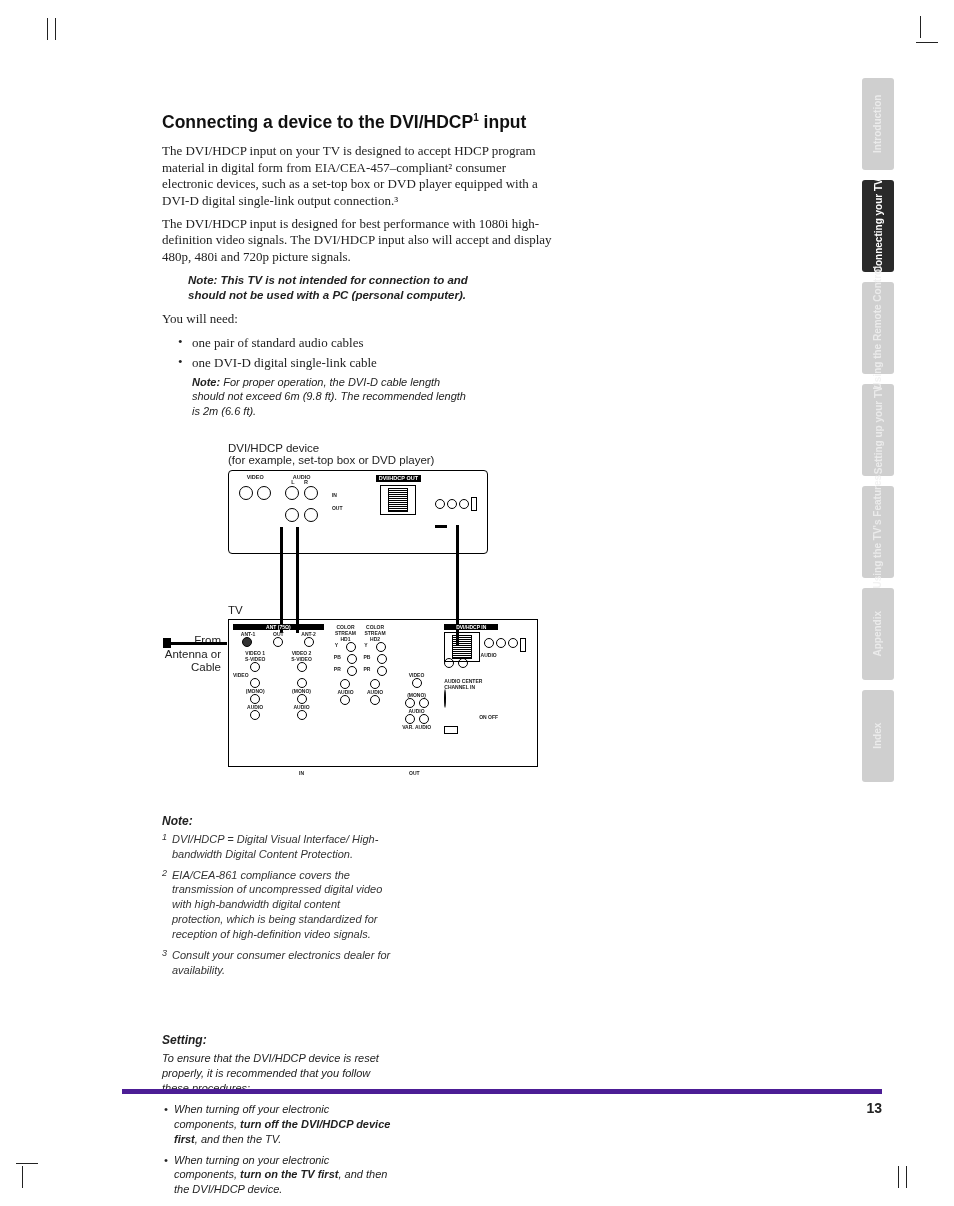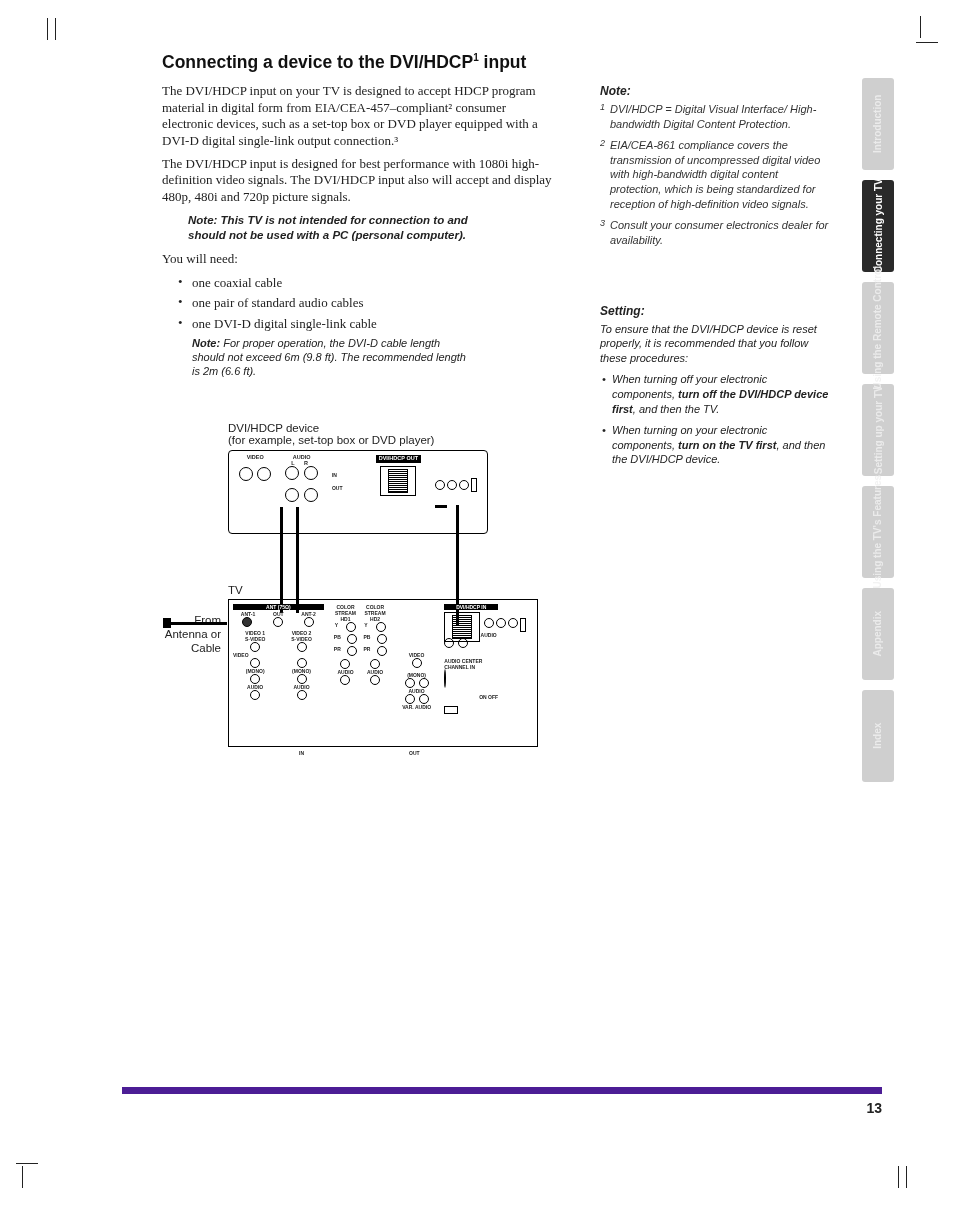--- a/index.html
+++ b/index.html
@@ -11,23 +11,24 @@
     color: #222;
     position: relative;
     overflow: hidden;
   }
   
   .crop { position: absolute; background: #222; }
   .crop.h { height: 1px; width: 22px; }
   .crop.v { width: 1px; height: 22px; }
 
   .page {
-    padding: 52px 40px 0 162px;
+    padding: 112px 40px 0 162px;
     display: flex;
-    gap: 40px;
+    gap: 15px;
+    flex-direction: column;
   }
   .left-col { width: 398px; }
   .right-col { width: 230px; padding-top: 32px; }
 
   h1 {
     font-family: Arial, Helvetica, sans-serif;
     font-weight: bold;
     font-size: 17.5px;
     color: #111;
     margin-bottom: 10px;
@@ -139,21 +140,21 @@
     color: #fff;
     transform: rotate(-90deg);
     white-space: nowrap;
     text-align: center;
     line-height: 1.15;
   }
   .tab.dim span { color: #f0f0f0; opacity: .85; }
 
   
   .diagram {
-    margin-top: 44px;
+    margin-top: 24px;
     width: 380px;
     font-family: Arial, Helvetica, sans-serif;
   }
   .diag-title { font-size: 11.5px; margin-left: 66px; }
   .diag-sub { font-size: 11.5px; margin-left: 66px; margin-bottom: 4px; }
   .device-box {
     border: 1.5px solid #000;
     border-radius: 4px;
     height: 84px;
     width: 260px;
@@ -203,21 +204,21 @@
   }
   .mini-row { display: flex; gap: 2px; align-items: flex-start; }
   .mini-lbl { font-size: 5px; font-weight: bold; text-align: center; }
   .page-num {
     position: absolute;
     right: 72px;
     bottom: 90px;
     font-family: Arial, Helvetica, sans-serif;
     font-weight: bold;
     font-size: 14px;
-    border-top: 7px solid #4c1d95;
+    border-top: 5px solid #4c1d95;
     padding-top: 6px;
     width: 760px;
     text-align: right;
   }
 </style>
 </head>
 <body>
 
 <div class="crop v" style="left:47px; top:18px;"></div>
 <div class="crop v" style="left:55px; top:18px;"></div>
@@ -231,21 +232,20 @@
 <div class="page">
   <div class="left-col">
     <h1>
       <span>Connecting a device to the DVI/HDCP</span><sup>1</sup><span> input</span>
     </h1>
     <p class="para">The DVI/HDCP input on your TV is designed to accept HDCP program material in digital form from EIA/CEA-457–compliant² consumer electronic devices, such as a set-top box or DVD player equipped with a DVI-D digital single-link output connection.³</p>
     <p class="para">The DVI/HDCP input is designed for best performance with 1080i high-definition video signals. The DVI/HDCP input also will accept and display 480p, 480i and 720p picture signals.</p>
     <p class="note-bold">Note: This TV is not intended for connection to and should not be used with a PC (personal computer).</p>
     <p class="para">You will need:</p>
     <ul class="bullet-list">
-      <li>one coaxial cable</li>
       <li>one pair of standard audio cables</li>
       <li>one DVI-D digital single-link cable</li>
     </ul>
     <p class="sub-note">
       <span class="b">Note:</span><span> For proper operation, the DVI-D cable length should not exceed 6m (9.8 ft). The recommended length is 2m (6.6 ft).</span>
     </p>
 
     <div class="diagram">
       <div class="diag-title">DVI/HDCP device</div>
       <div class="diag-sub">(for example, set-top box or DVD player)</div>

